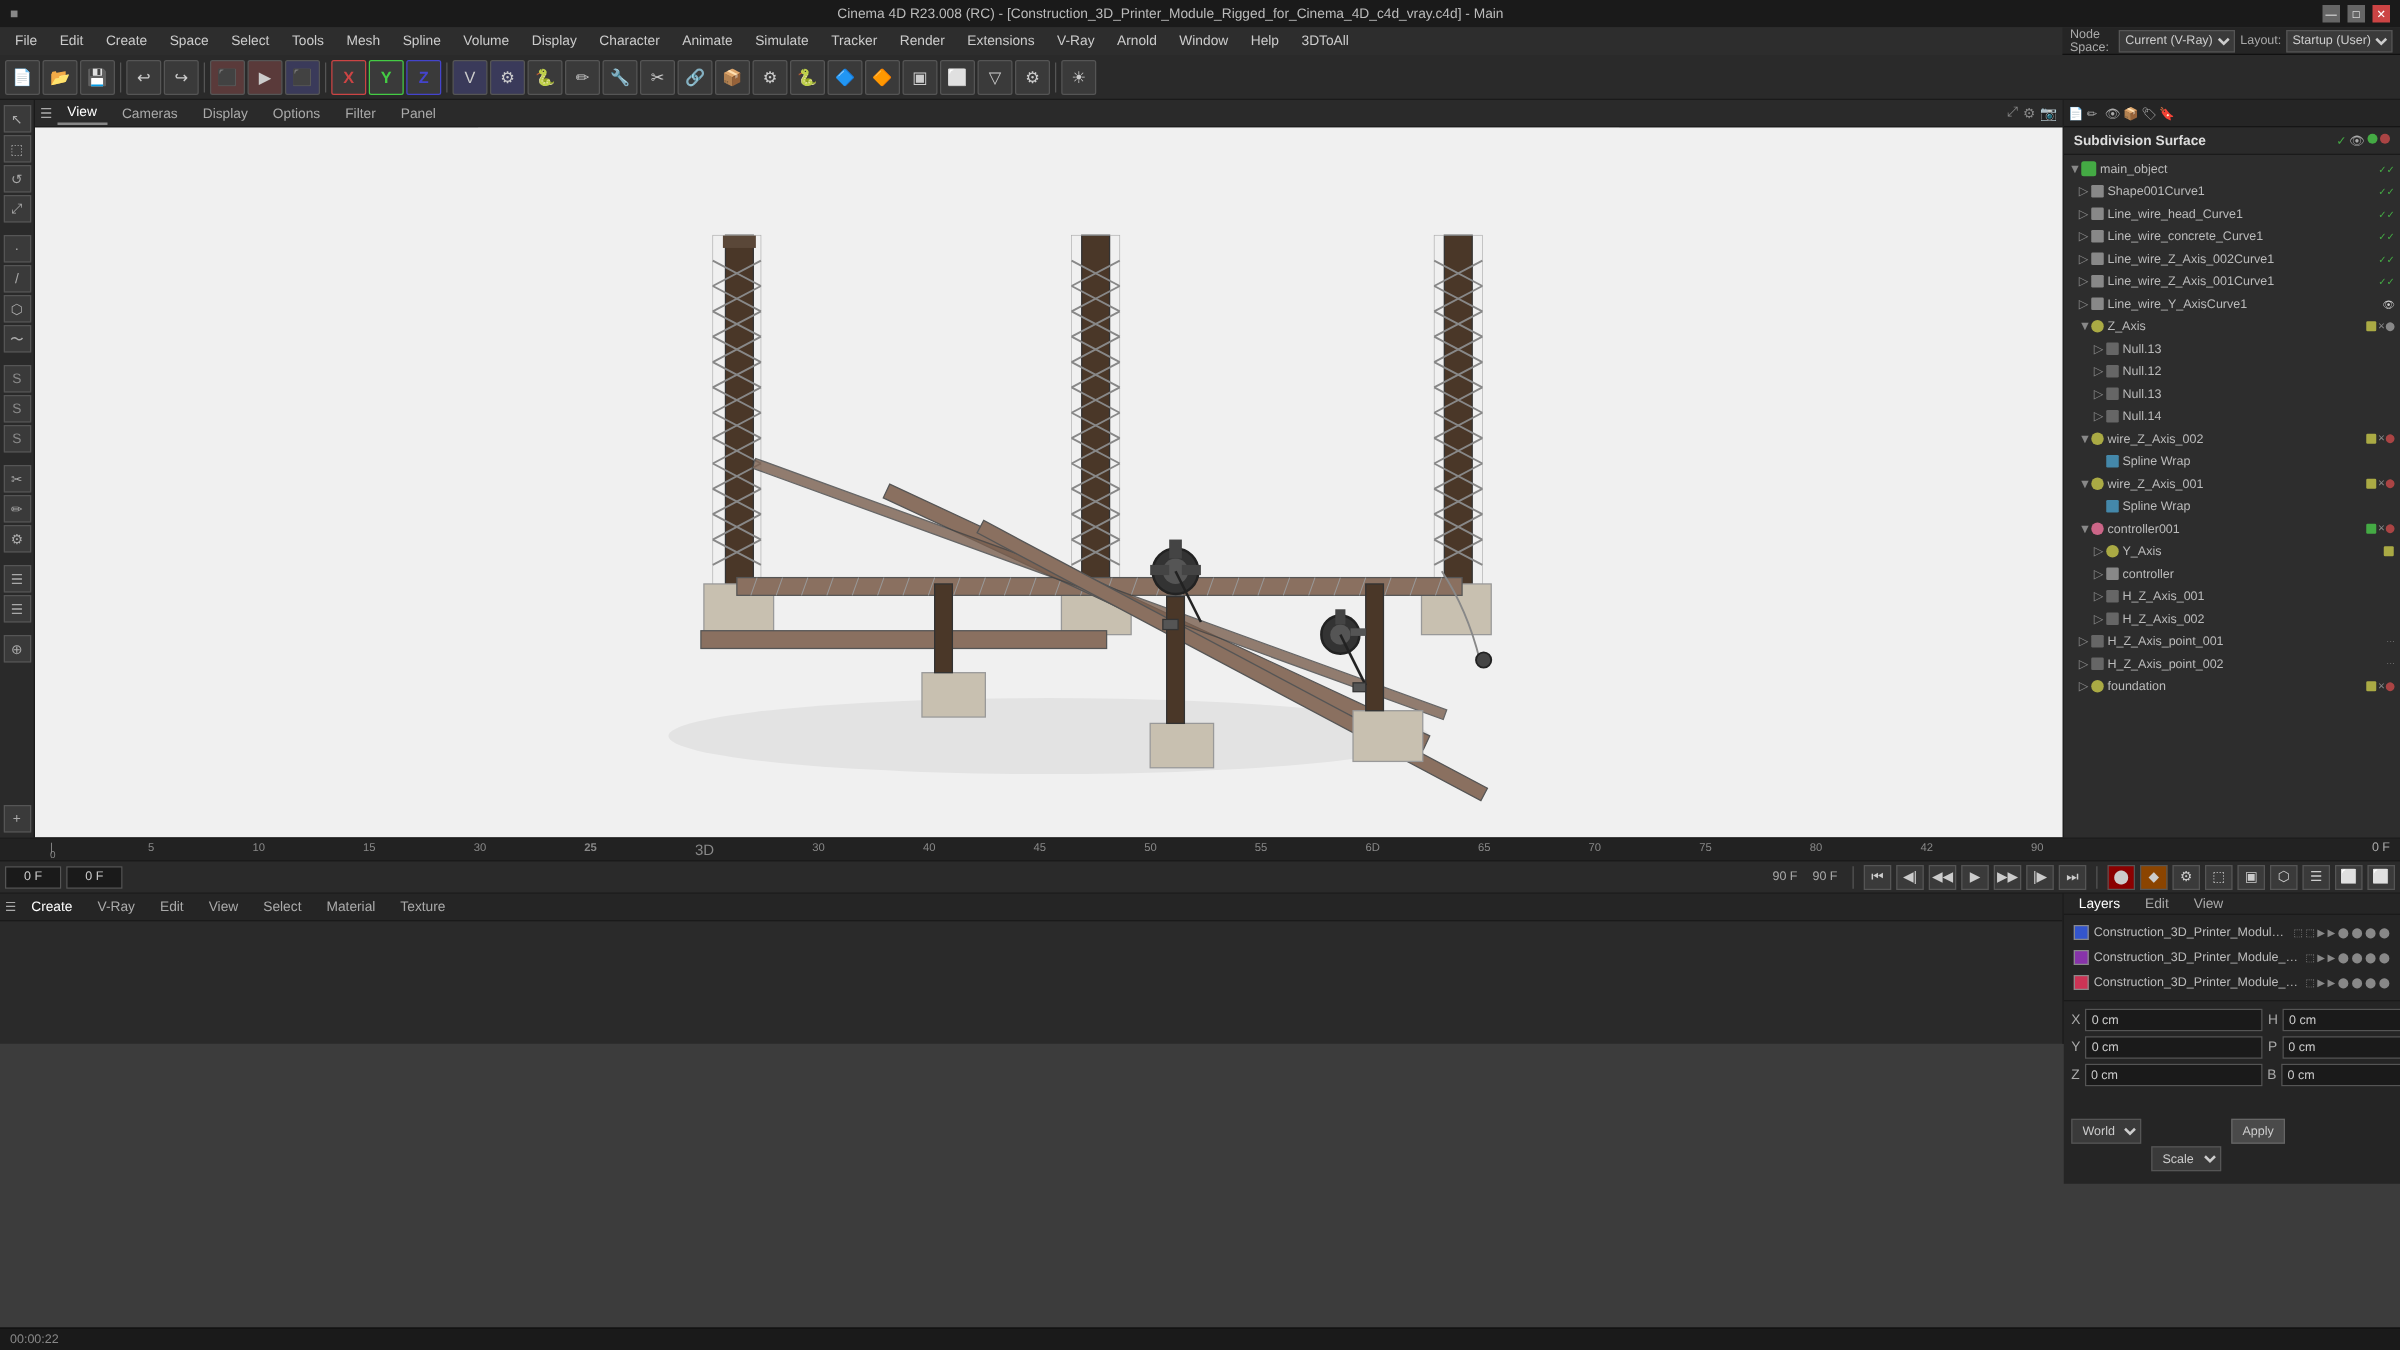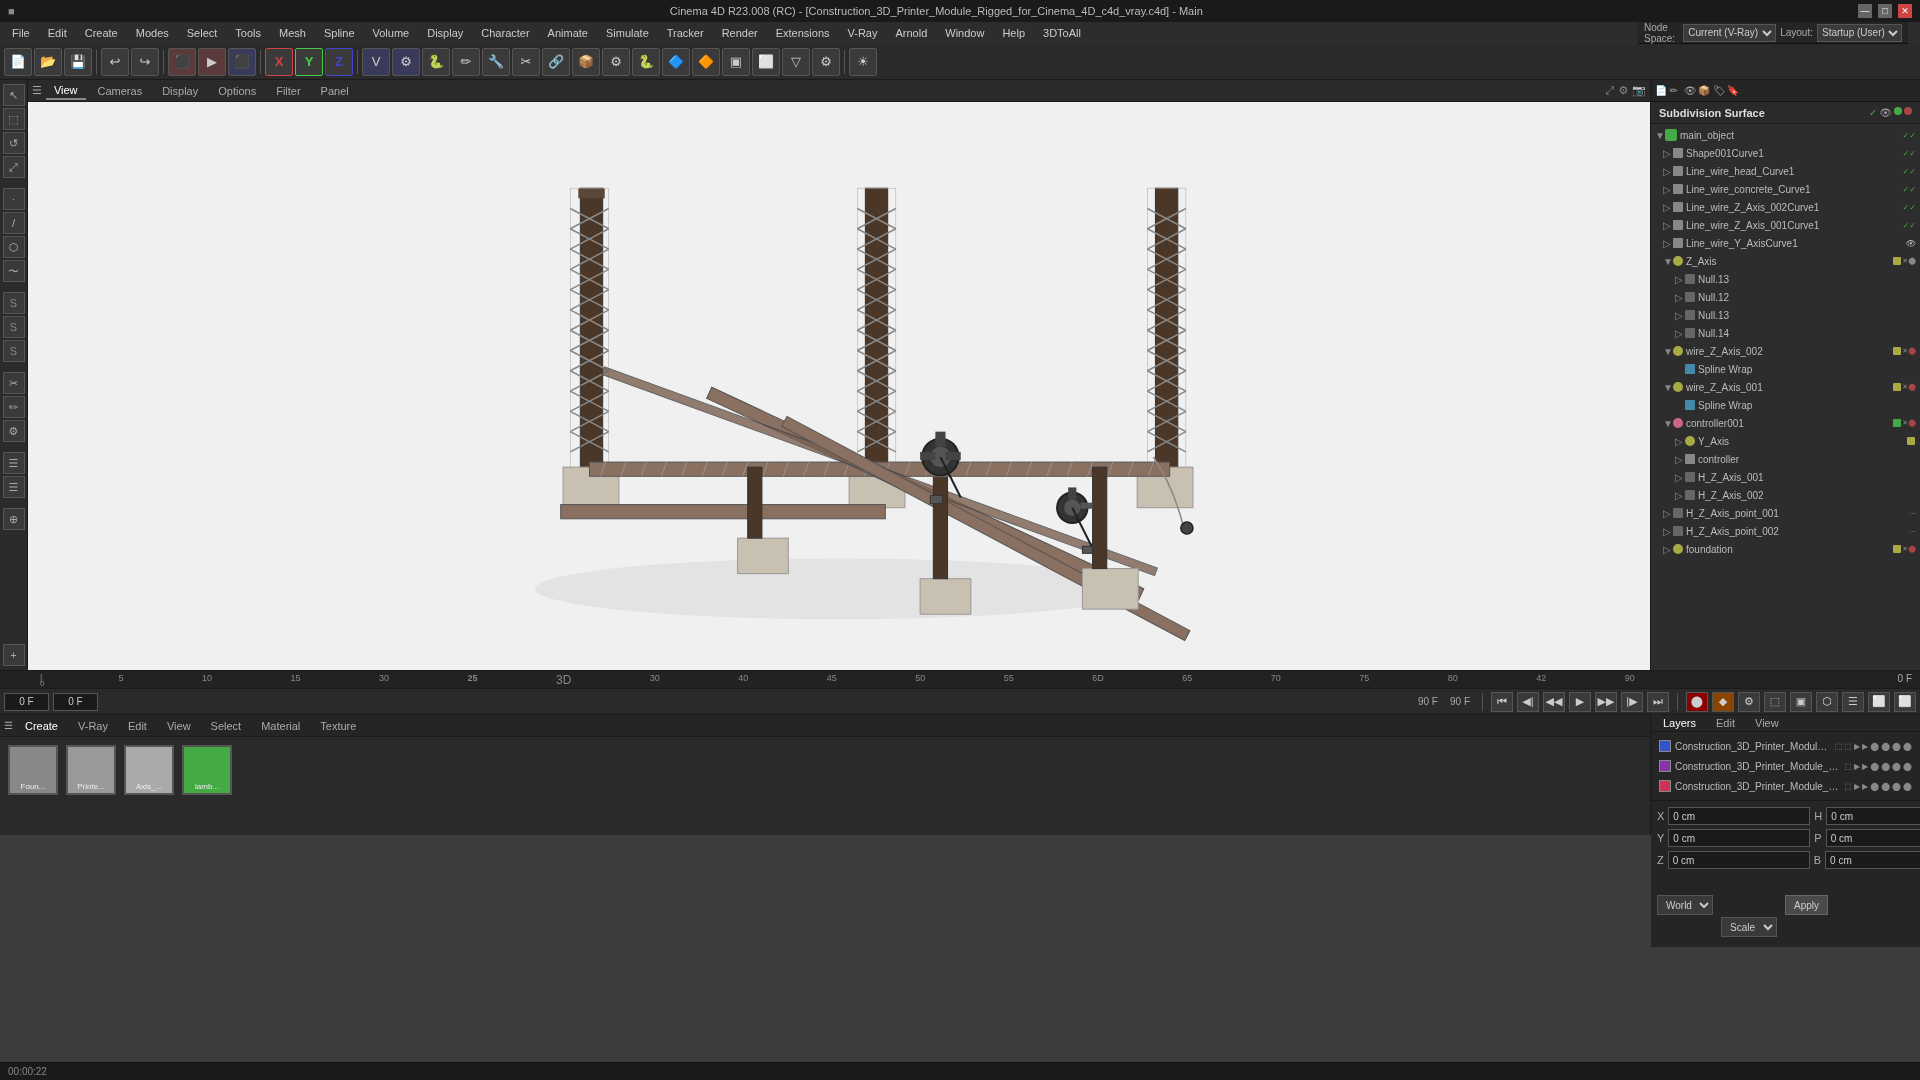--- a/index.html
+++ b/index.html
@@ -136,21 +136,21 @@
     <button class="title-btn min">—</button>
     <button class="title-btn max">□</button>
     <button class="title-btn cls">✕</button>
   </div>
 </div>
 
 <div id="menubar">
     <span class="menu-item">File</span>
     <span class="menu-item">Edit</span>
     <span class="menu-item">Create</span>
-    <span class="menu-item">Modes</span>
+    <span class="menu-item">Space</span>
     <span class="menu-item">Select</span>
     <span class="menu-item">Tools</span>
     <span class="menu-item">Mesh</span>
     <span class="menu-item">Spline</span>
     <span class="menu-item">Volume</span>
     <span class="menu-item">Display</span>
     <span class="menu-item">Character</span>
     <span class="menu-item">Animate</span>
     <span class="menu-item">Simulate</span>
     <span class="menu-item">Tracker</span>
@@ -192,21 +192,21 @@
   <div class="toolbar-btn">🔷</div>
   <div class="toolbar-btn">🔶</div>
   <div class="toolbar-btn">▣</div>
   <div class="toolbar-btn">⬜</div>
   <div class="toolbar-btn">▽</div>
   <div class="toolbar-btn">⚙</div>
   <div class="toolbar-separator"></div>
   <div class="toolbar-btn">☀</div>
 </div>
 
-<div style="position:absolute;top:22px;right:12px;width:270px;height:22px;background:#252525;display:flex;align-items:center;padding:0 6px;gap:4px;border-bottom:1px solid #111;z-index:10;">
+<div style="position:absolute;top:22px;right:0;width:270px;height:22px;background:#252525;display:flex;align-items:center;padding:0 6px;gap:4px;border-bottom:1px solid #111;z-index:10;">
   <span style="font-size:10px;color:#aaa;">Node Space:</span>
   <select style="flex:1;height:18px;background:#3a3a3a;border:1px solid #555;color:#ccc;font-size:10px;">
     <option>Current (V-Ray)</option>
   </select>
   <span style="font-size:10px;color:#aaa;">Layout:</span>
   <select style="flex:1;height:18px;background:#3a3a3a;border:1px solid #555;color:#ccc;font-size:10px;">
     <option>Startup (User)</option>
   </select>
 </div>
 
@@ -718,35 +718,20 @@
       <div id="mat-tabs">
         <span style="font-size:10px;color:#aaa;cursor:pointer;">☰</span>
         <span class="mat-tab active">Create</span>
         <span class="mat-tab">V-Ray</span>
         <span class="mat-tab">Edit</span>
         <span class="mat-tab">View</span>
         <span class="mat-tab">Select</span>
         <span class="mat-tab">Material</span>
         <span class="mat-tab">Texture</span>
       </div>
-      <div id="mat-content">
-
-        <div class="mat-swatch" style="background:#888;">
-          <span style="font-size:8px;color:#eee;">Foun...</span>
-        </div>
-        <div class="mat-swatch" style="background:#999;">
-          <span style="font-size:8px;color:#eee;">Printe...</span>
-        </div>
-        <div class="mat-swatch" style="background:#aaa;">
-          <span style="font-size:8px;color:#eee;">Axis_...</span>
-        </div>
-        <div class="mat-swatch" style="background:#44aa44;">
-          <span style="font-size:8px;color:#eee;">lamb...</span>
-        </div>
-      </div>
     </div>
 
     <div style="width:270px;background:#252525;border-left:1px solid #1a1a1a;display:flex;flex-direction:column;">
 
       <div id="layers-tabs">
         <span class="layers-tab active">Layers</span>
         <span class="layers-tab">Edit</span>
         <span class="layers-tab">View</span>
       </div>
 

